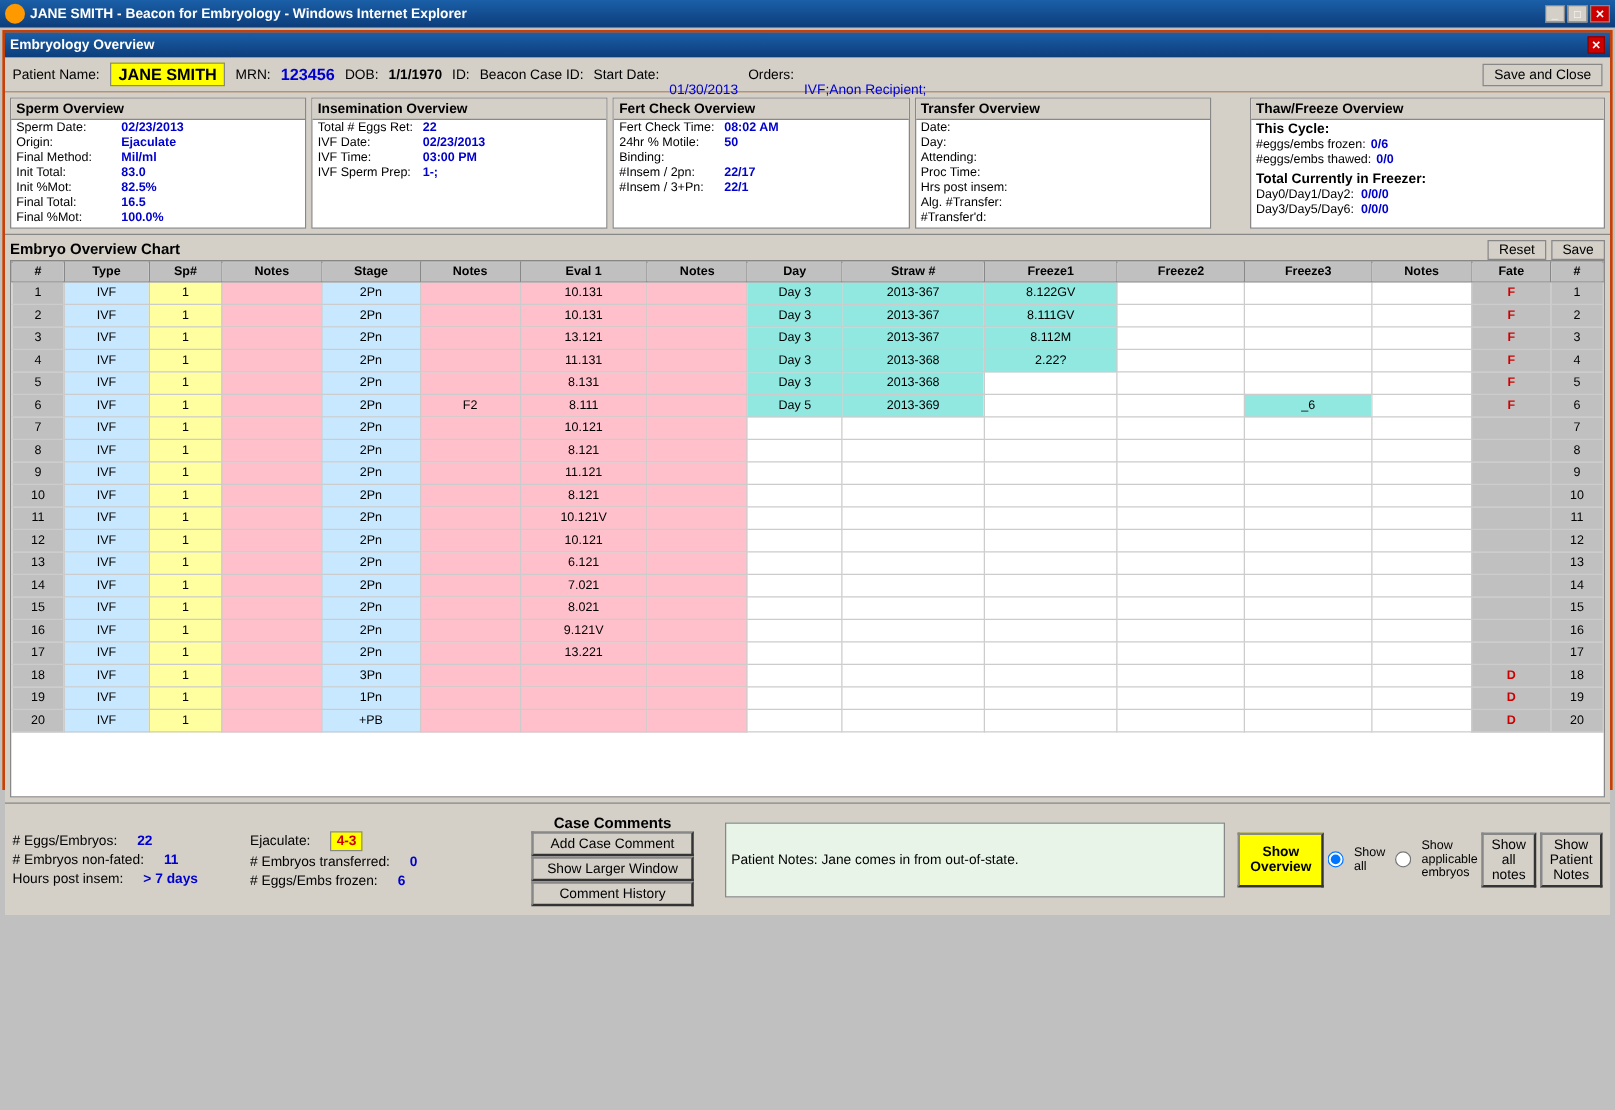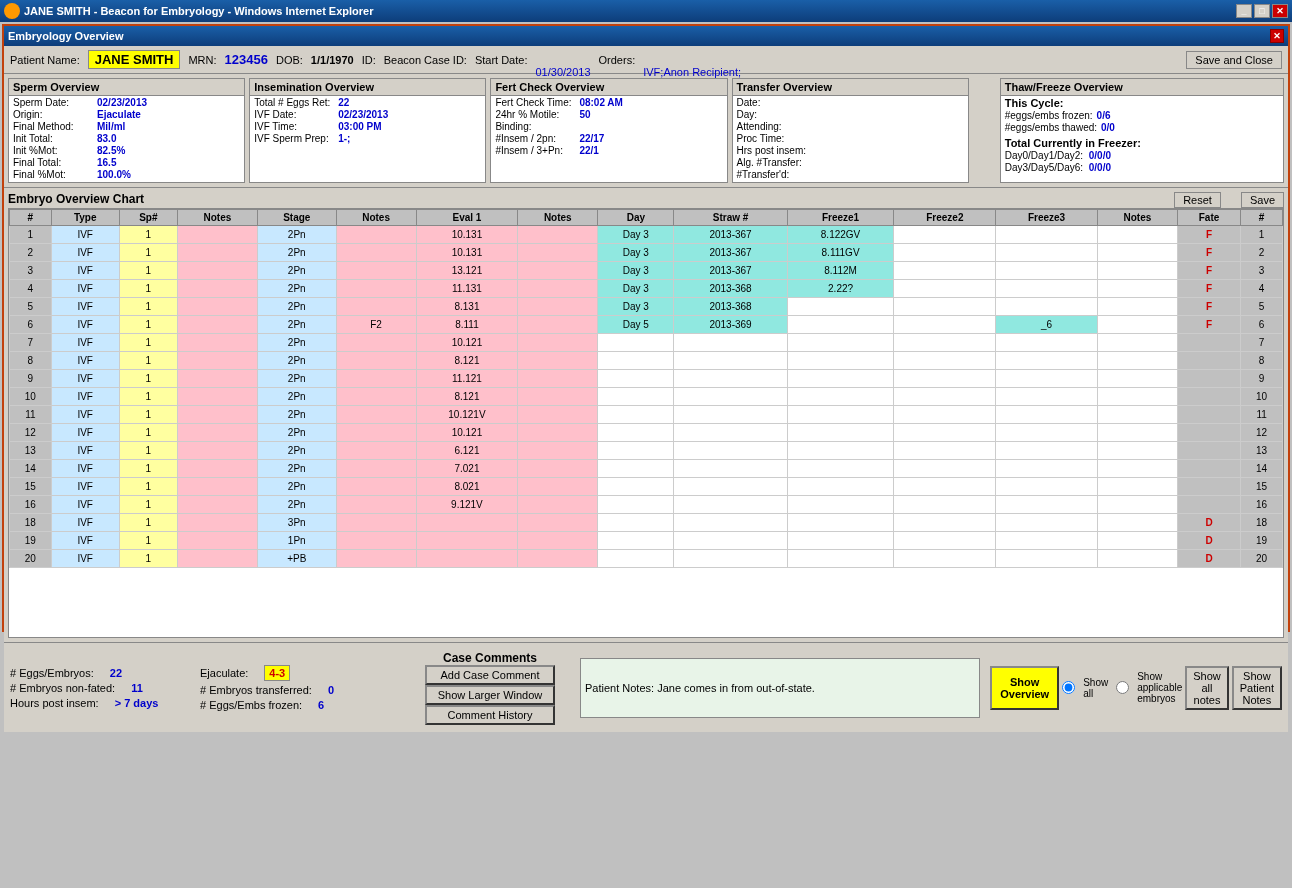--- a/index.html
+++ b/index.html
@@ -108,21 +108,21 @@
       padding: 4px;
       flex: 1;
     }
     .chart-header {
       display: flex;
       align-items: flex-start;
       justify-content: space-between;
       margin-bottom: 0;
     }
     .chart-title { font-weight: bold; font-size: 12px; }
-    .chart-btns { display: flex; gap: 20px; }
+    .chart-btns { display: flex; gap: 4px; }
     .chart-btn {
       background: #d4d0c8;
       border: 1px solid #888;
       padding: 1px 8px;
       cursor: pointer;
       font-size: 11px;
     }
 
     
     .embryo-table-container {
@@ -723,20 +723,38 @@
       <td class="cell-white"></td>
       <td class="cell-white"></td>
       <td class="cell-white"></td>
       <td class="cell-white"></td>
       <td class="cell-white"></td>
       <td class="cell-white"></td>
       <td class="cell-fate-blank"></td>
       <td class="cell-num">16</td>
     </tr>
             <tr>
+      <td class="col-num">17</td>
+      <td class="cell-type">IVF</td>
+      <td class="cell-sp">1</td>
+      <td class="cell-notes"></td>
+      <td class="cell-stage">2Pn</td>
+      <td class="cell-notes"></td>
+      <td class="cell-eval">13.221</td>
+      <td class="cell-notes"></td>
+      <td class="cell-white"></td>
+      <td class="cell-white"></td>
+      <td class="cell-white"></td>
+      <td class="cell-white"></td>
+      <td class="cell-white"></td>
+      <td class="cell-white"></td>
+      <td class="cell-fate-blank"></td>
+      <td class="cell-num">17</td>
+    </tr>
+            <tr>
       <td class="col-num">18</td>
       <td class="cell-type">IVF</td>
       <td class="cell-sp">1</td>
       <td class="cell-notes"></td>
       <td class="cell-stage">3Pn</td>
       <td class="cell-notes"></td>
       <td class="cell-eval"></td>
       <td class="cell-notes"></td>
       <td class="cell-white"></td>
       <td class="cell-white"></td>

